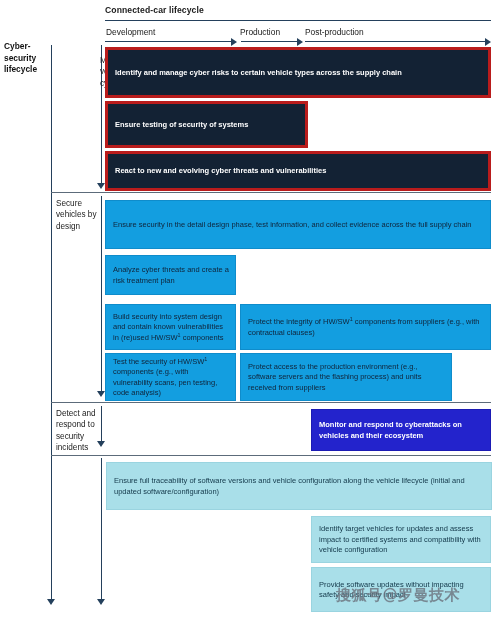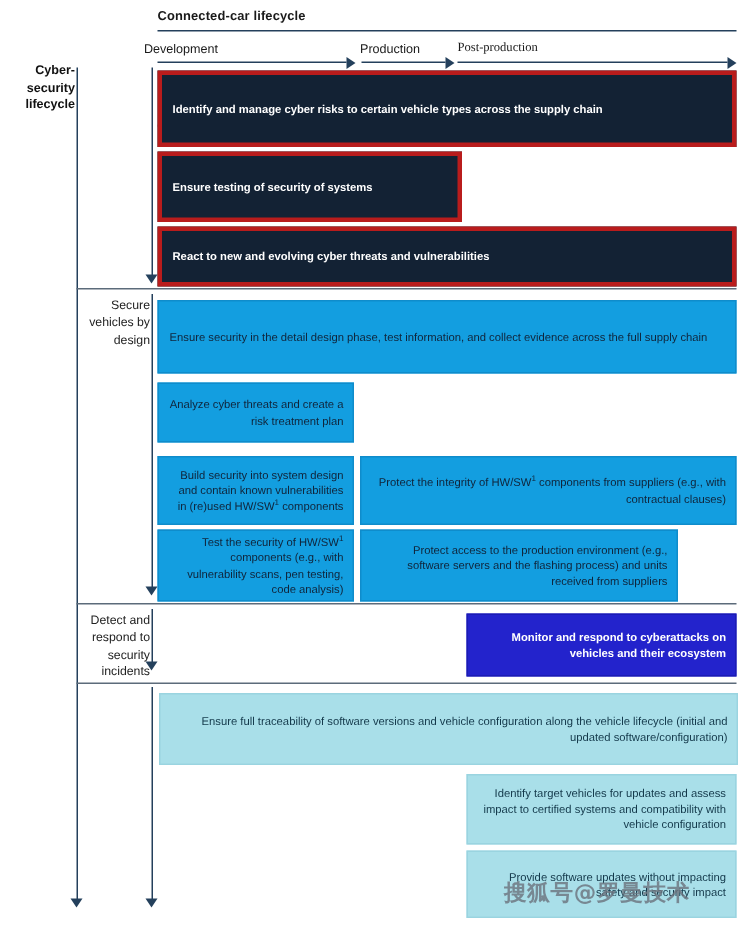--- a/index.html
+++ b/index.html
@@ -10,21 +10,20 @@
   body {
     font-family: "Liberation Sans", sans-serif;
     -webkit-font-smoothing: antialiased;
   }
   #canvas {
     position: relative;
     width: 499px;
     height: 618px;
     background: #ffffff;
     overflow: hidden;
-    text-align: right;
   }
 
   
   .hdr-title {
     position: absolute;
     left: 105px;
     top: 5px;
     font-size: 8.6px;
     font-weight: bold;
     color: #1a1a1a;
@@ -37,23 +36,23 @@
     width: 386px;
     height: 1px;
     background: #24405c;
   }
   .phase-label {
     position: absolute;
     top: 27px;
     font-size: 8.4px;
     color: #1a1a1a;
   }
-  .phase-label.development { left: 96px; }
+  .phase-label.development { left: 106px; }
   .phase-label.production  { left: 240px; }
-  .phase-label.postprod    { left: 305px; font-family: Liberation Serif, serif; }
+  .phase-label.postprod    { left: 305px; }
 
   
   .arrow-line {
     position: absolute;
     top: 41px;
     height: 1px;
     background: #24405c;
   }
   .arrow-head {
     position: absolute;

